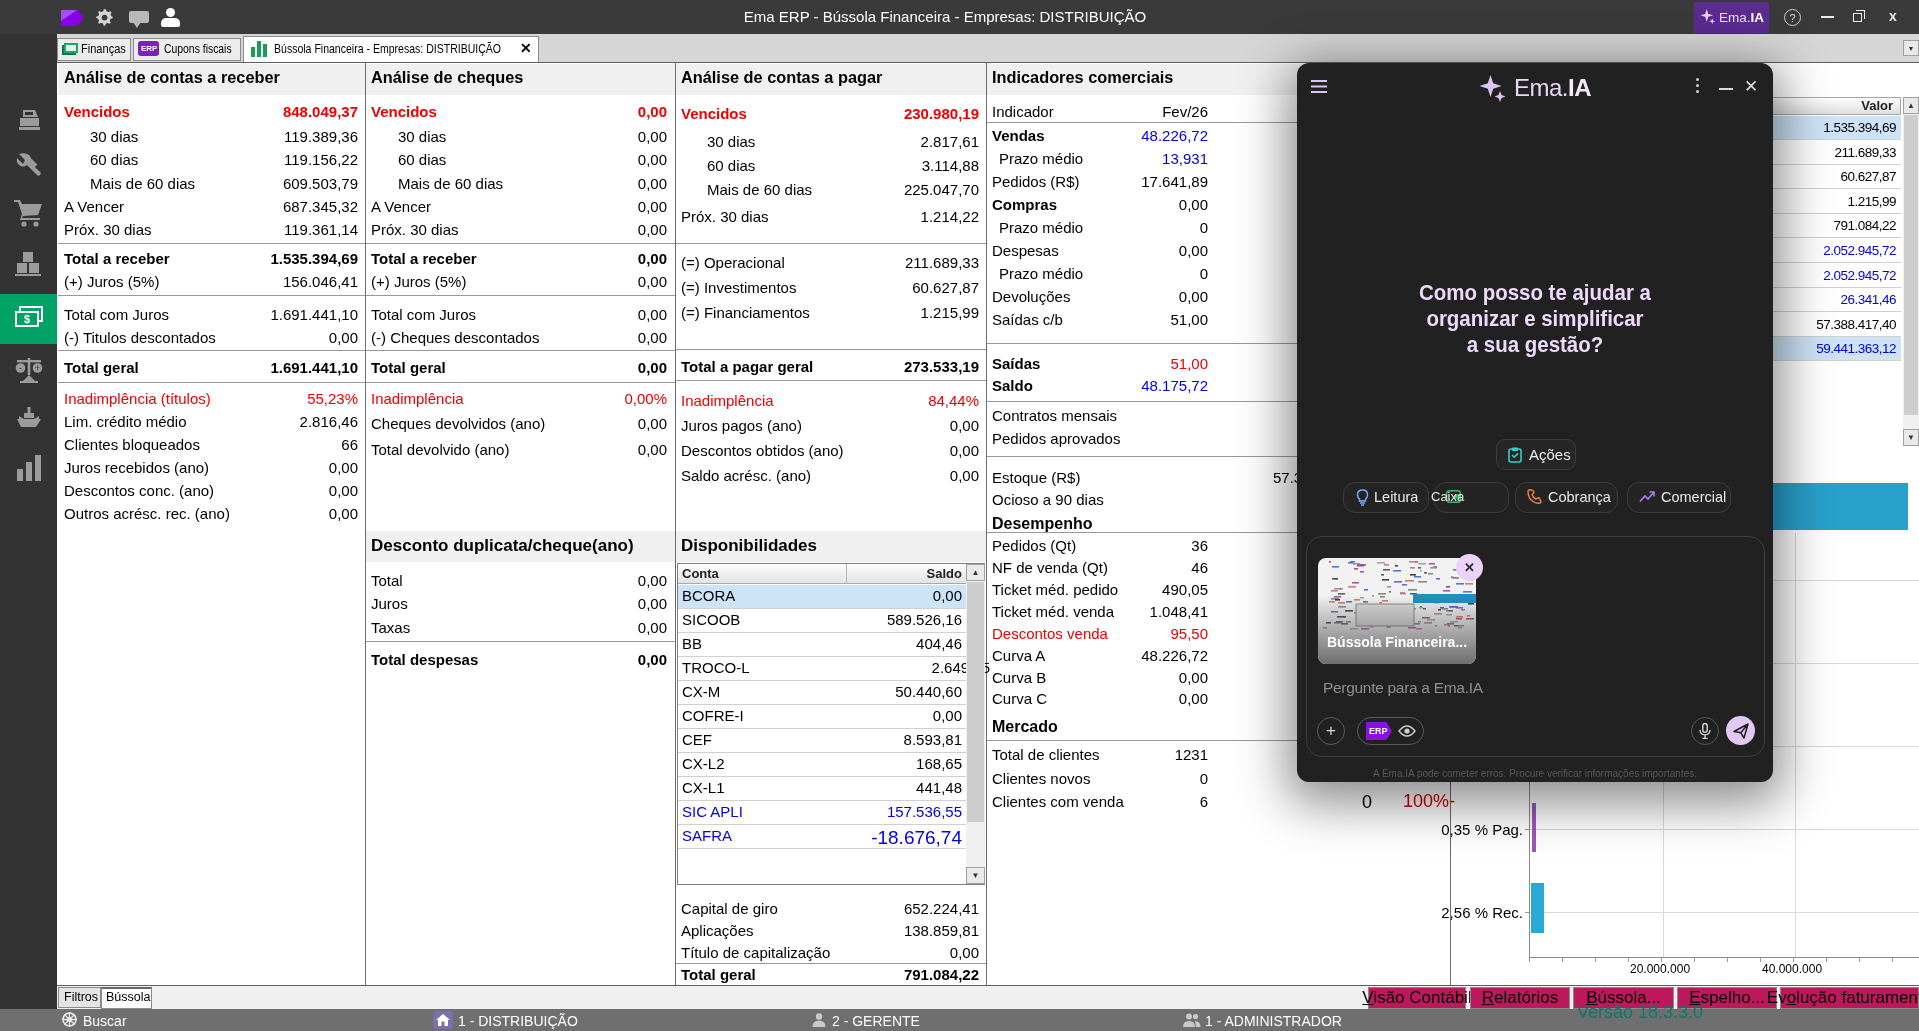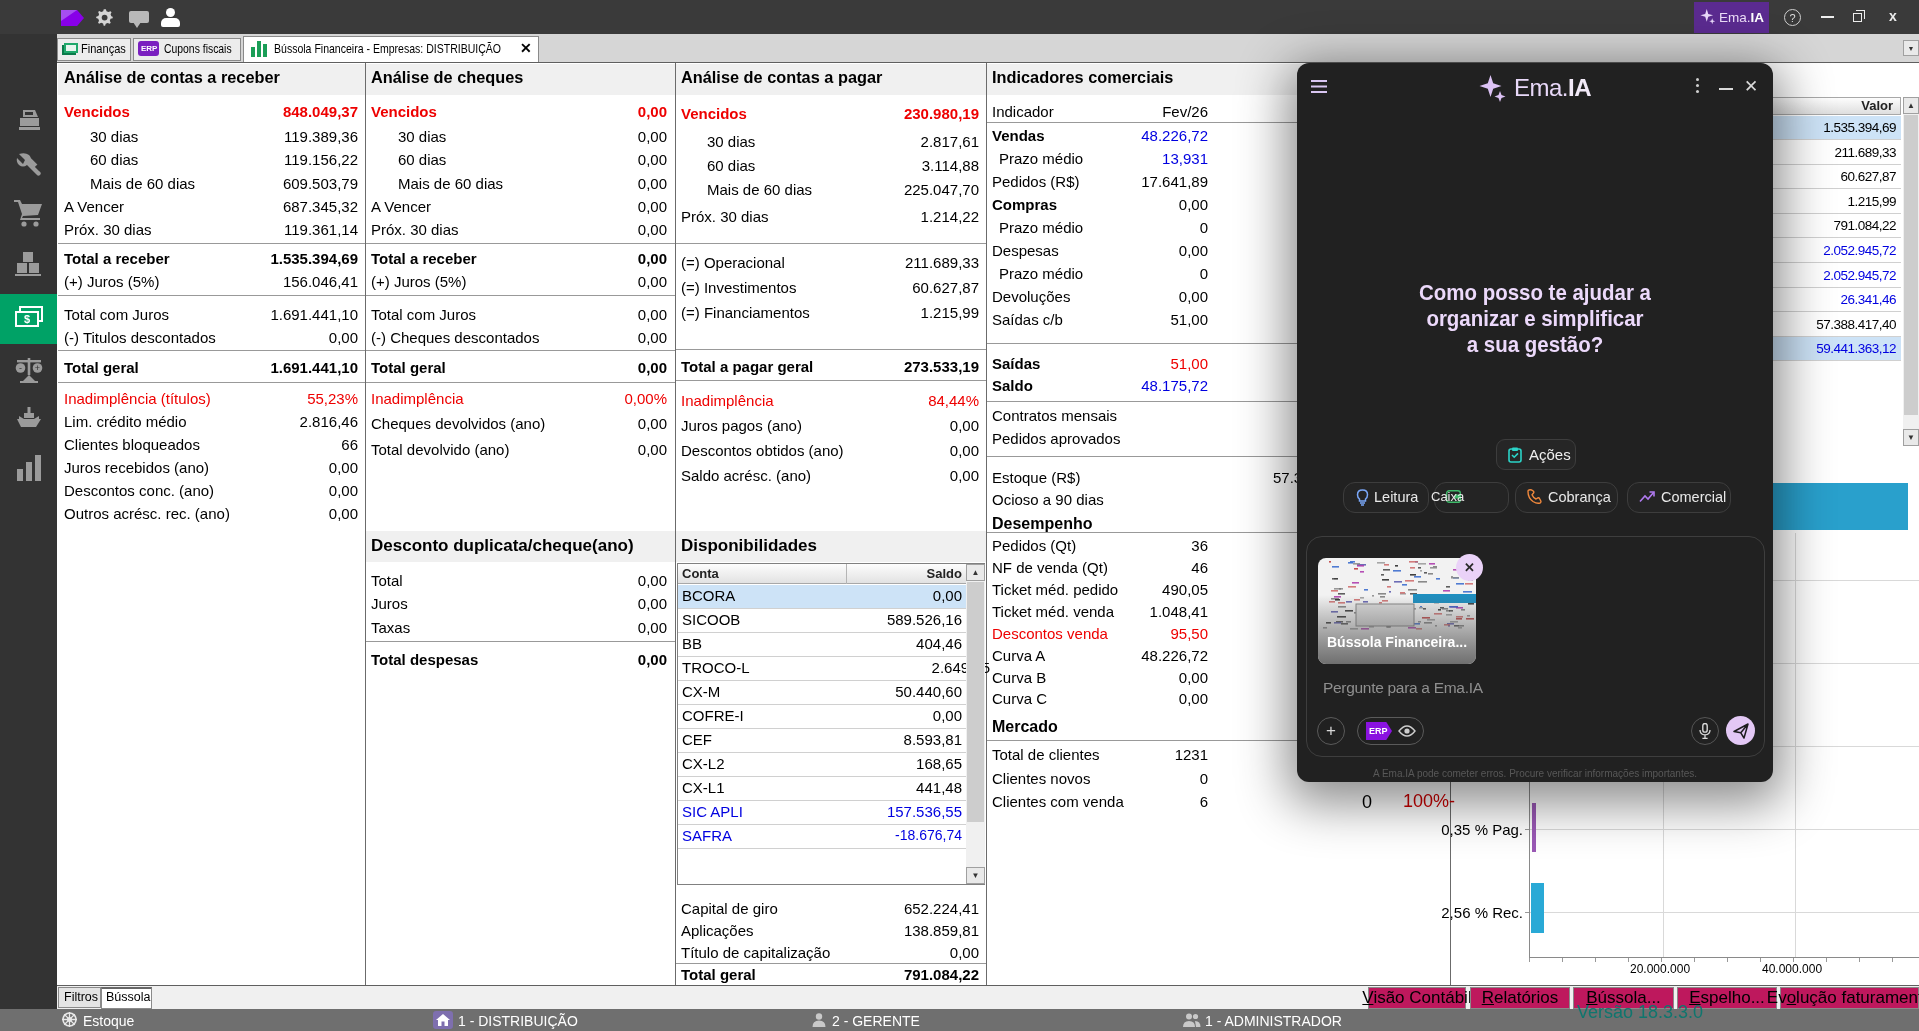--- a/index.html
+++ b/index.html
@@ -25,20 +25,21 @@
 <svg style="position:absolute;left:96px;top:9px" width="17" height="17" viewBox="0 0 17 17">
       <g fill="#d4d4d4">
         <path d="M8.5 0 L10 0 L10.6 2.2 L12.6 3 L14.7 2 L15.8 3.1 L14.8 5.2 L15.6 7.2 L17 7.8 L17 9.3 L14.8 9.9 L14 11.9 L15 14 L13.9 15.1 L11.8 14.1 L9.8 14.9 L9.2 17 L7.7 17 L7.1 14.8 L5.1 14 L3 15 L1.9 13.9 L2.9 11.8 L2.1 9.8 L0 9.2 L0 7.7 L2.2 7.1 L3 5.1 L2 3 L3.1 1.9 L5.2 2.9 L7.2 2.1 L7.8 0 Z" transform="translate(0.2,0.2) scale(0.97)"></path>
       </g>
       <circle cx="8.6" cy="8.6" r="2.9" fill="#3a3a3a"></circle>
     </svg>
 <div style="position:absolute;left:129px;top:11px;width:20px;height:12px;background:#b9b9b9;border-radius:2px"></div>
 <div style="position:absolute;left:133px;top:22px;width:0;height:0;border-left:4px solid transparent;border-right:4px solid transparent;border-top:6px solid #b9b9b9"></div>
 <div style="position:absolute;left:166px;top:8px;width:9px;height:9px;border-radius:50%;background:#fff"></div>
 <div style="position:absolute;left:161px;top:18px;width:19px;height:9px;border-radius:5px 5px 2px 2px;background:#fff"></div>
+<div class="t" style="left:0;top:8px;width:1890px;text-align:center;font-size:15px;color:#fff">Ema ERP - Bússola Financeira - Empresas: DISTRIBUIÇÃO</div>
 
 <div style="position:absolute;left:1694px;top:2px;width:75px;height:31px;background:#5b2b90"></div>
 <svg style="position:absolute;left:1700px;top:9px" width="16" height="16" viewBox="0 0 19 19">
       <path d="M8 0 L9.8 5.8 L15.5 7.5 L9.8 9.2 L8 15 L6.2 9.2 L0.5 7.5 L6.2 5.8 Z" fill="#e9d9fa"></path>
       <path d="M14.5 11 L15.4 13.6 L18 14.5 L15.4 15.4 L14.5 18 L13.6 15.4 L11 14.5 L13.6 13.6 Z" fill="#e9d9fa"></path>
     </svg>
 <div class="t" style="left:1719px;top:10px;font-size:13.5px;color:#ecdef8">Ema.<span style="font-weight:bold;color:#fff">IA</span></div>
 <div style="position:absolute;left:1784px;top:9px;width:17px;height:17px;border-radius:50%;border:1px solid #cfcfcf;color:#dedede;font-size:11px;text-align:center;line-height:16px">?</div>
 <div style="position:absolute;left:1821px;top:16px;width:13px;height:2px;background:#ededed"></div>
 <div style="position:absolute;left:1853px;top:13px;width:9px;height:9px;border:1px solid #ededed"></div>
@@ -297,21 +298,21 @@
 <div class="t " style="left:682px;top:755px;font-size:15px">CX-L2</div>
 <div class="t r " style="right:957px;top:755px;font-size:15px">168,65</div>
 <div style="position:absolute;left:678px;top:777px;width:288px;height:24px;border-bottom:1px solid #d0d0d0"></div>
 <div class="t " style="left:682px;top:779px;font-size:15px">CX-L1</div>
 <div class="t r " style="right:957px;top:779px;font-size:15px">441,48</div>
 <div style="position:absolute;left:678px;top:801px;width:288px;height:24px;border-bottom:1px solid #d0d0d0"></div>
 <div class="t blue" style="left:682px;top:803px;font-size:15px">SIC APLI</div>
 <div class="t r blue" style="right:957px;top:803px;font-size:15px">157.536,55</div>
 <div style="position:absolute;left:678px;top:825px;width:288px;height:24px;border-bottom:1px solid #d0d0d0"></div>
 <div class="t blue" style="left:682px;top:827px;font-size:15px">SAFRA</div>
-<div class="t r blue" style="right:957px;top:827px;font-size:14px">-18.676,74</div>
+<div class="t r blue" style="right:957px;top:827px;font-size:19px">-18.676,74</div>
 <div style="position:absolute;left:966px;top:564px;width:19px;height:320px;background:#f0f0f0"></div>
 <div class="sbtn" style="left:966px;top:564px;width:19px;height:17px">▲</div>
 <div class="sbtn" style="left:966px;top:867px;width:19px;height:17px">▼</div>
 <div style="position:absolute;left:967px;top:582px;width:17px;height:240px;background:#cdcdcd"></div>
 <div class="t " style="left:681px;top:900px;font-size:15px">Capital de giro</div>
 <div class="t r " style="right:940px;top:900px;font-size:15px">652.224,41</div>
 <div class="t " style="left:681px;top:922px;font-size:15px">Aplicações</div>
 <div class="t r " style="right:940px;top:922px;font-size:15px">138.859,81</div>
 <div class="t " style="left:681px;top:944px;font-size:15px">Título de capitalização</div>
 <div class="t r " style="right:940px;top:944px;font-size:15px">0,00</div>
@@ -424,21 +425,21 @@
 <div class="tabbtn" style="left:1780px;top:987px;width:139px">
       <span>Ev<u>o</u>lução faturamento</span>
     </div>
 
 <div style="position:absolute;left:0;top:1009px;width:1919px;height:22px;background:#6f6f6f"></div>
 <svg style="position:absolute;left:62px;top:1012px" width="15" height="15" viewBox="0 0 15 15">
       <circle cx="7.5" cy="7.5" r="6.5" fill="none" stroke="#e8e8e8" stroke-width="1.6"></circle>
       <circle cx="7.5" cy="7.5" r="2.5" fill="#e8e8e8"></circle>
       <path d="M7.5 0 L7.5 15 M0 7.5 L15 7.5 M2.2 2.2 L12.8 12.8 M12.8 2.2 L2.2 12.8" stroke="#e8e8e8" stroke-width="1.3"></path>
     </svg>
-<div class="t" style="left:83px;top:1013px;font-size:14px;color:#fff">Estoque</div>
+<div class="t" style="left:83px;top:1013px;font-size:14px;color:#fff">Buscar</div>
 <div style="position:absolute;left:433px;top:1011px;width:20px;height:18px;background:#7e6fae;border-radius:3px"></div>
 <svg style="position:absolute;left:436px;top:1014px" width="14" height="12" viewBox="0 0 14 12">
       <path d="M7 0 L14 6 L12 6 L12 12 L2 12 L2 6 L0 6 Z" fill="#fff"></path>
       <rect x="5.5" y="7.5" width="3" height="4.5" fill="#7e6fae"></rect>
     </svg>
 <div class="t" style="left:458px;top:1013px;font-size:14px;color:#fff">1 - DISTRIBUIÇÃO</div>
 <svg style="position:absolute;left:812px;top:1013px" width="14" height="14" viewBox="0 0 14 14" fill="#c9c9c9">
       <circle cx="7" cy="3.5" r="3.2"></circle>
       <path d="M0.5 14 Q0.5 7.5 7 7.5 Q13.5 7.5 13.5 14 Z"></path>
     </svg>

